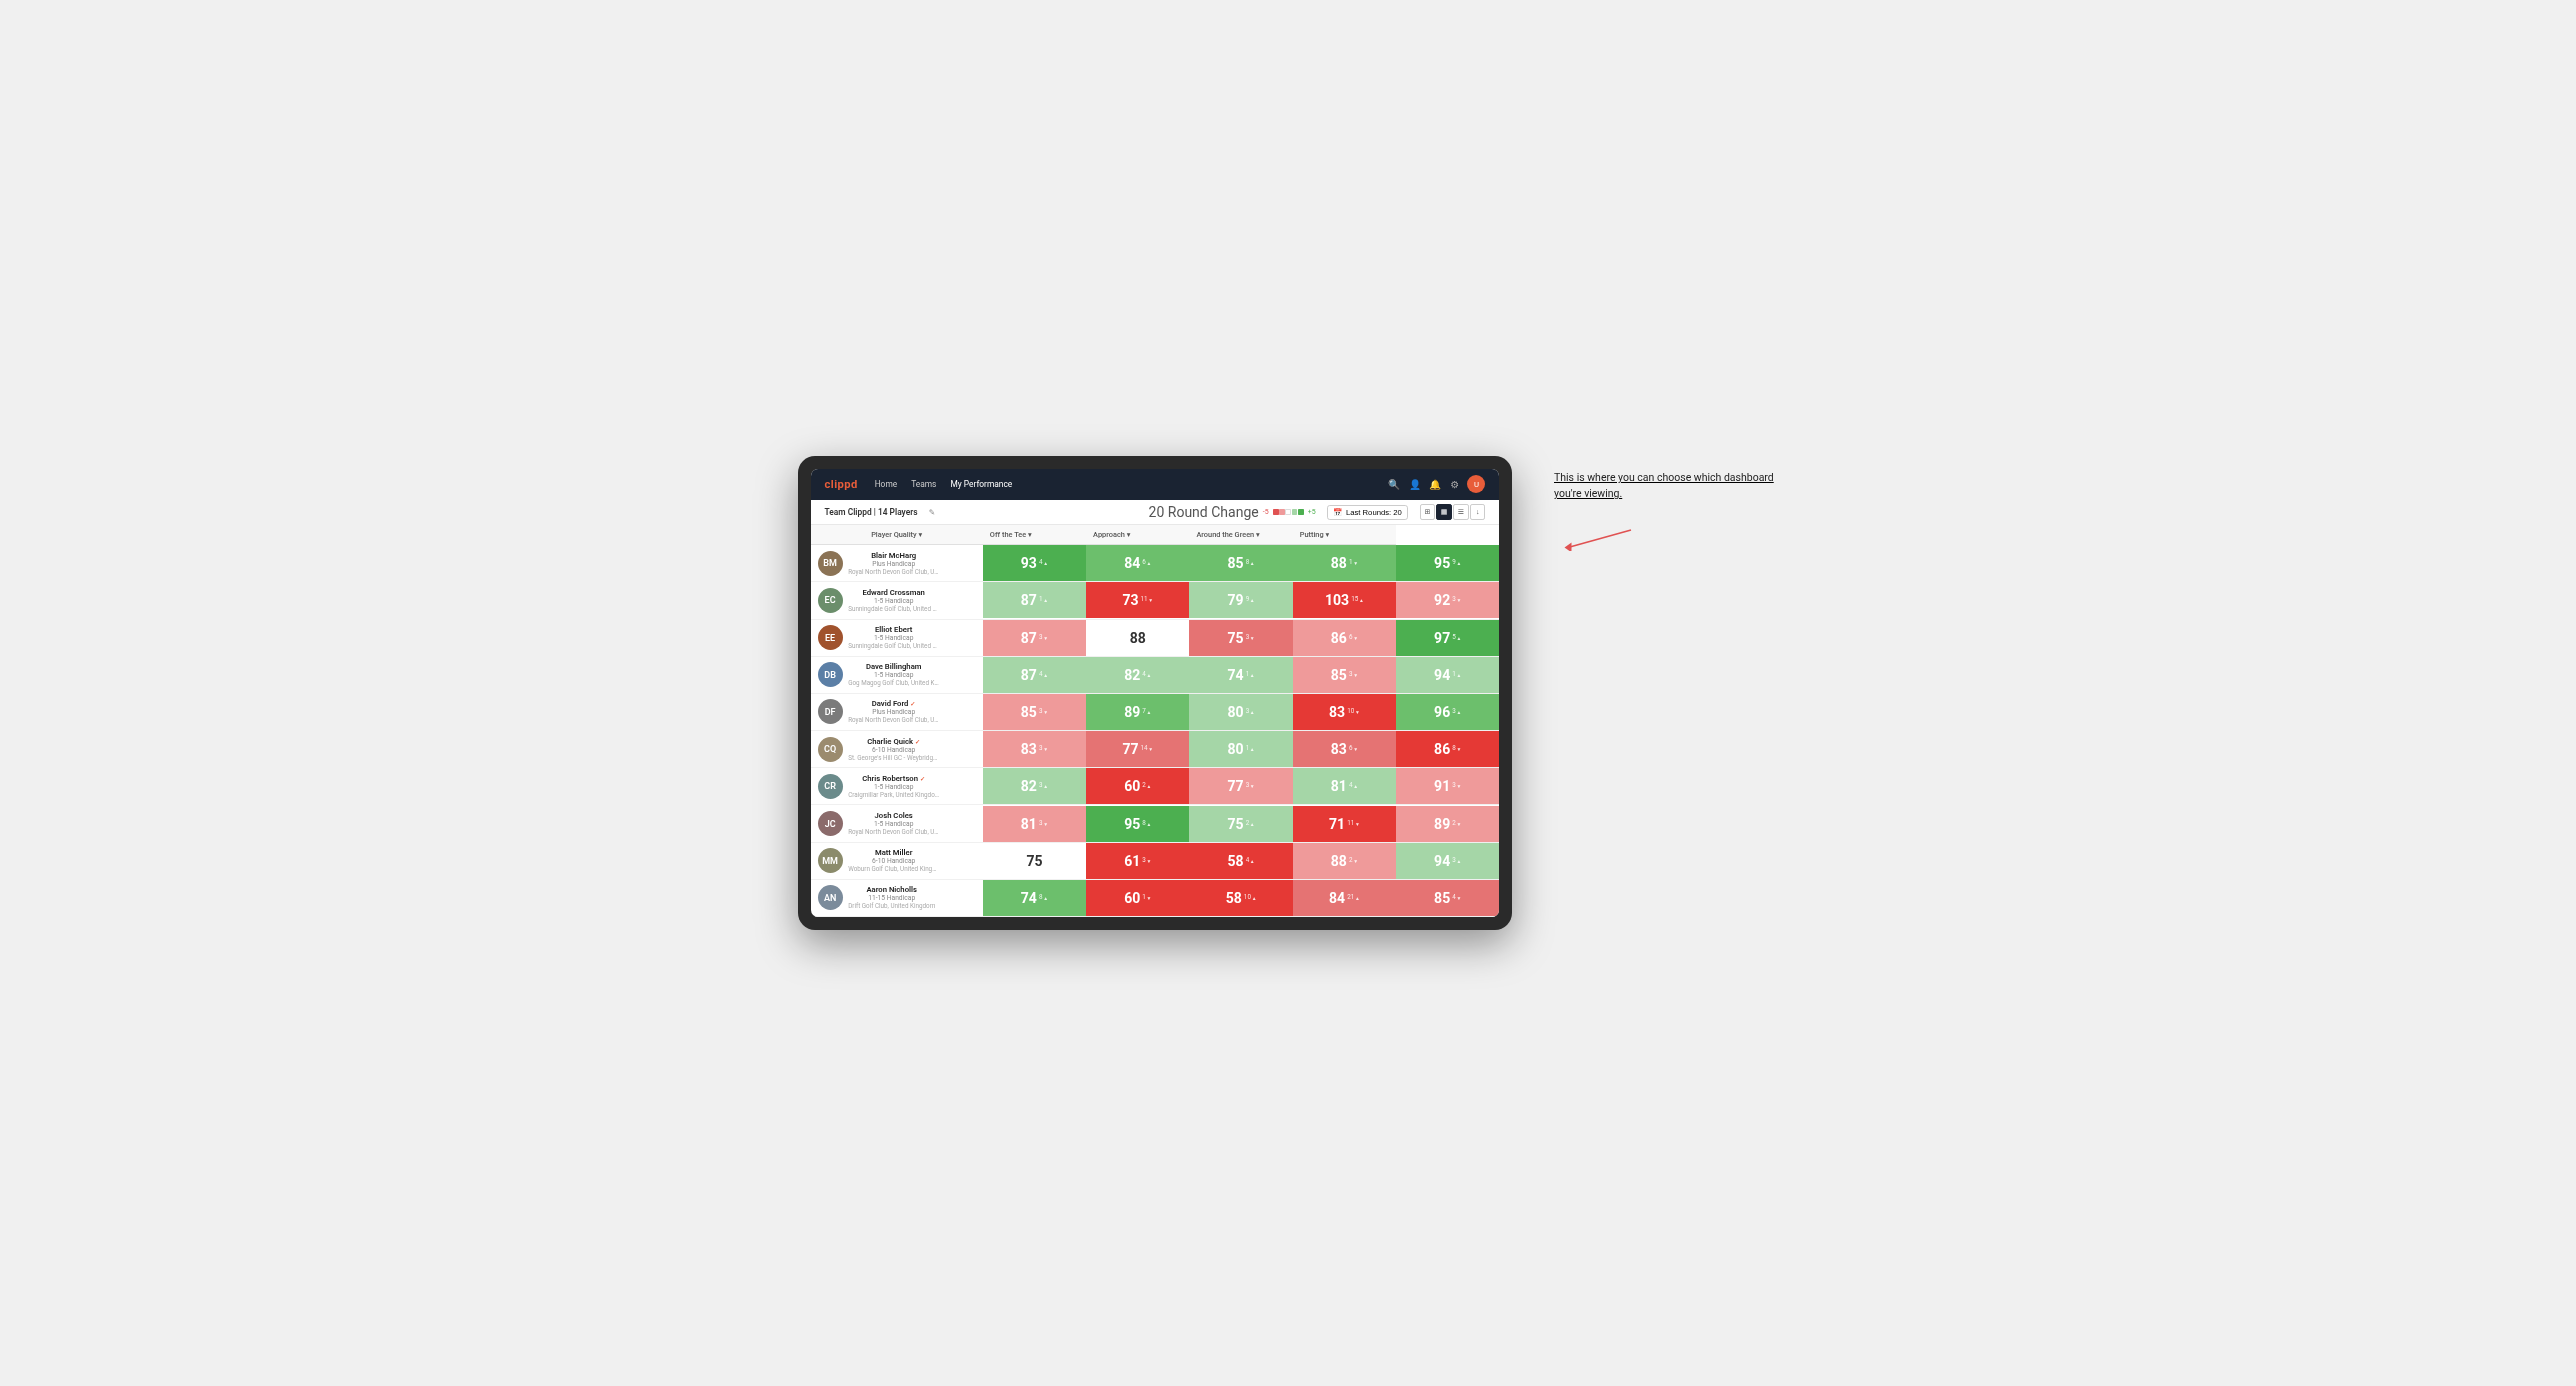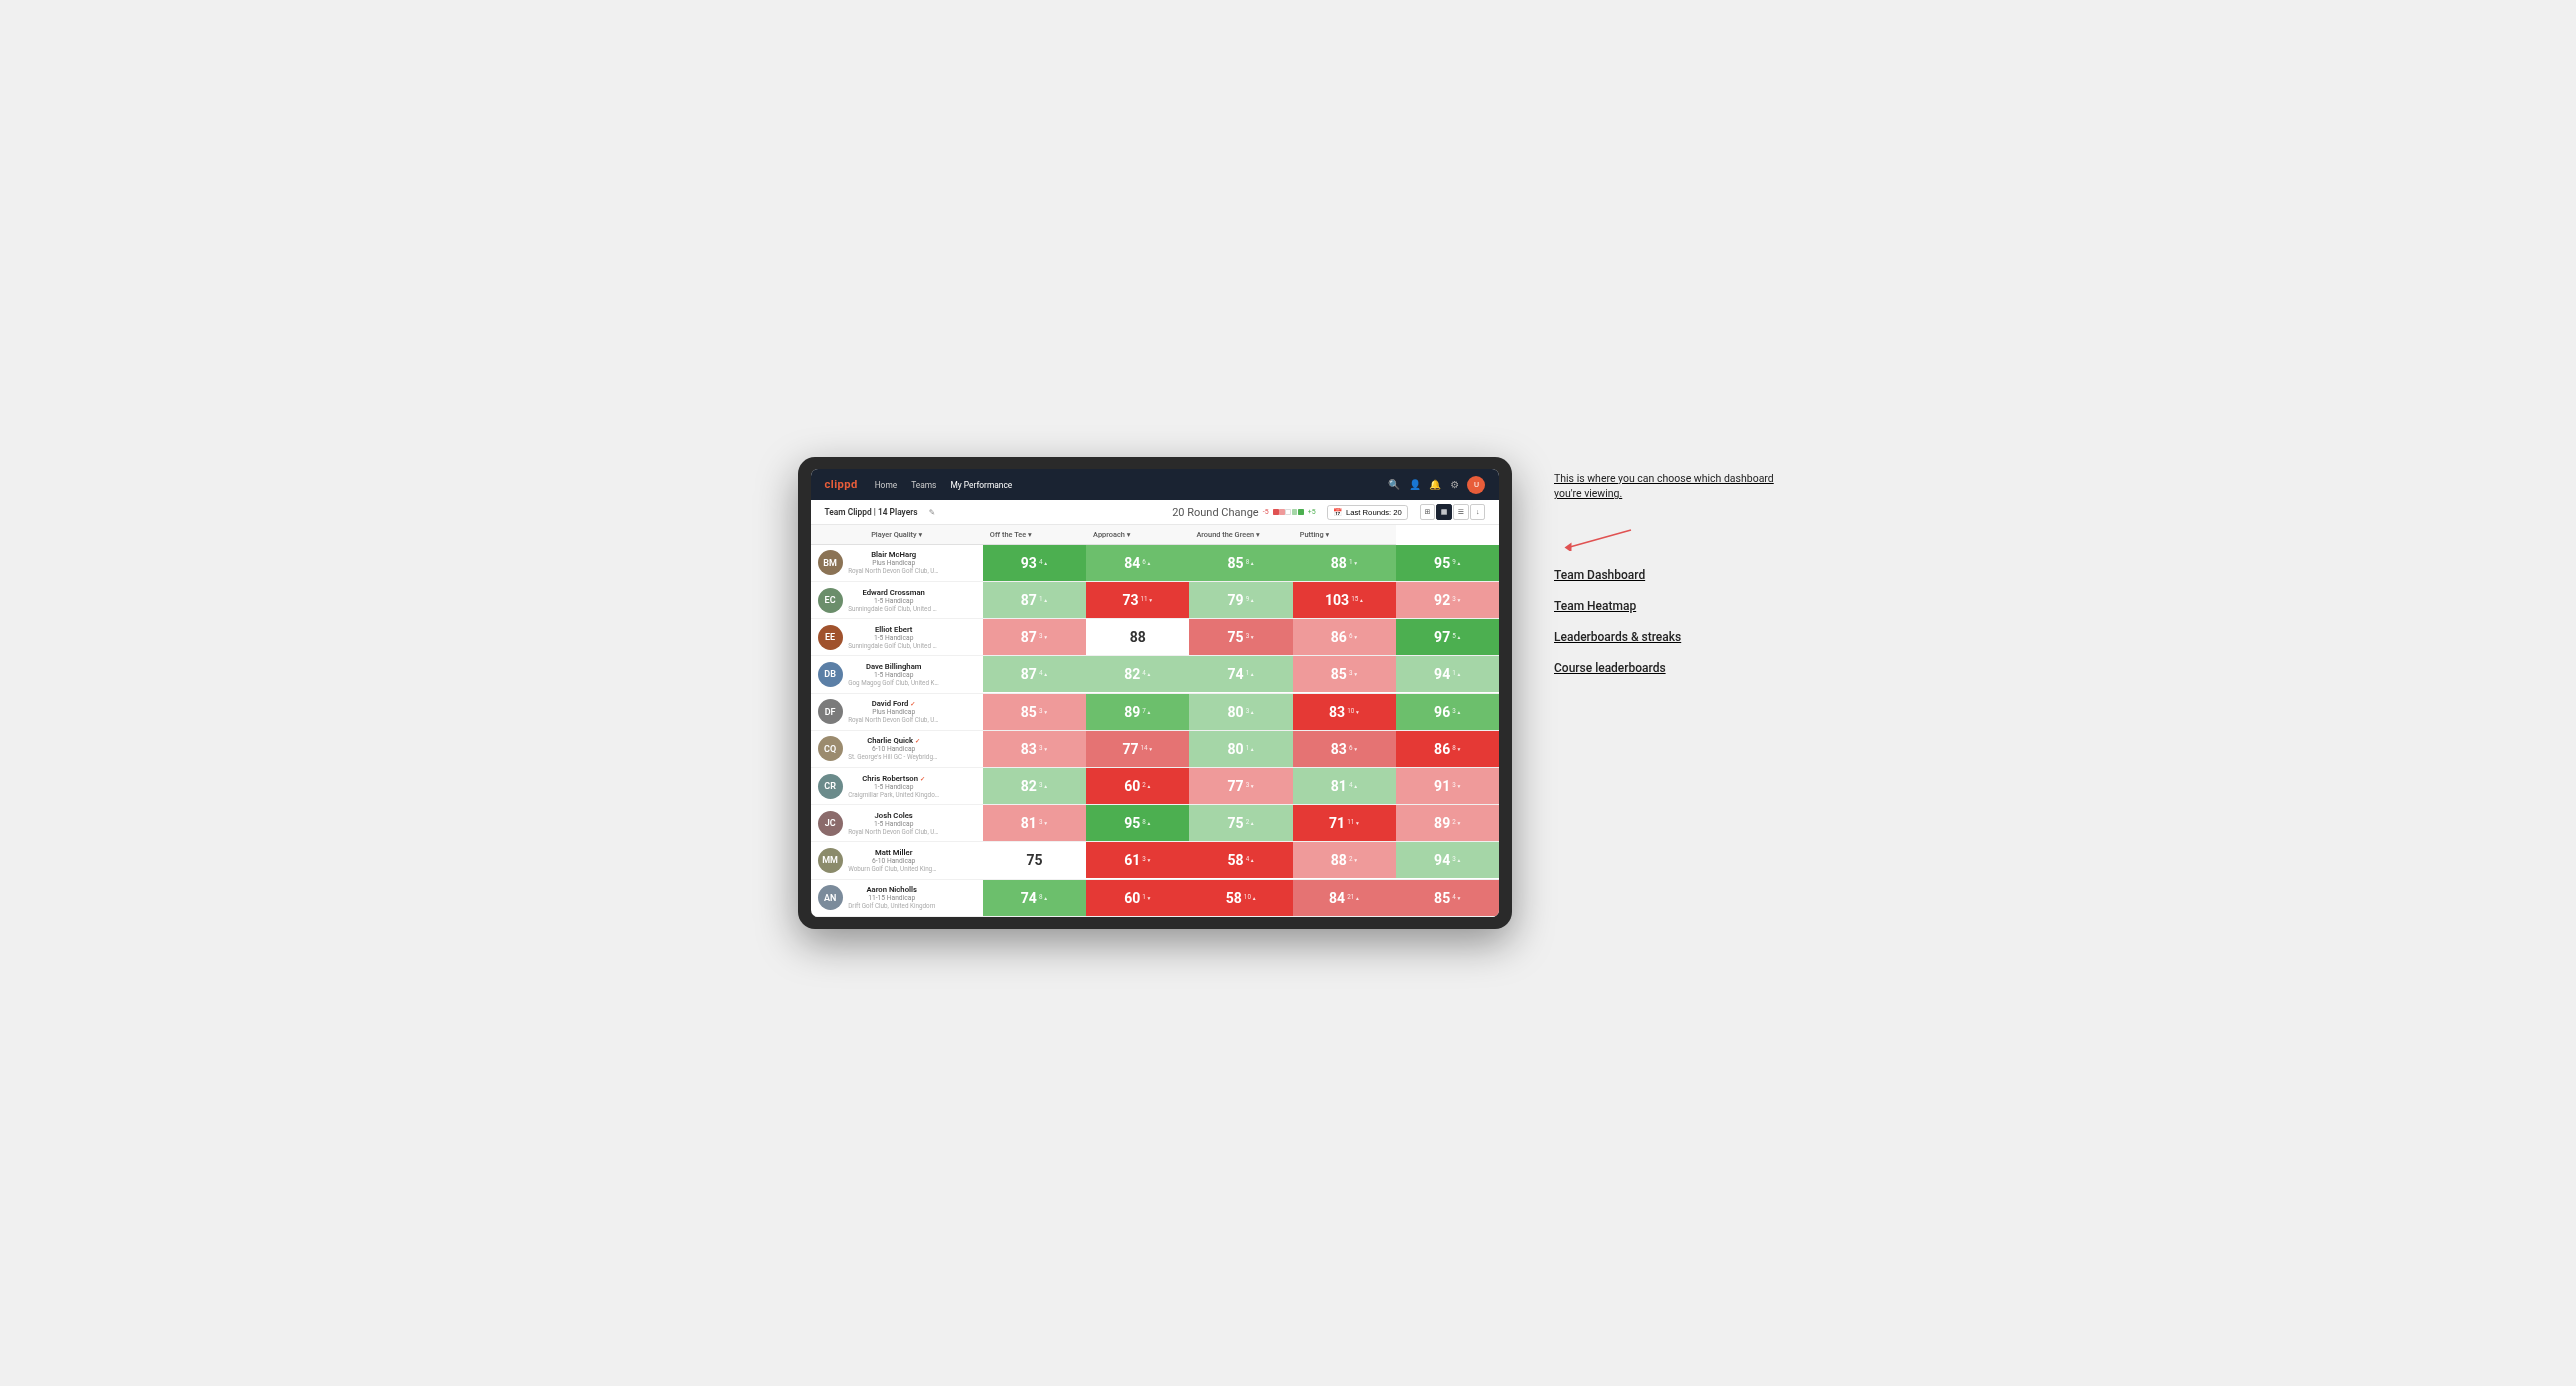--- a/index.html
+++ b/index.html
@@ -396,21 +396,21 @@
         </div>
       </div>
 
 
       <div class="team-bar">
         <span class="team-name">
           <span>Team Clippd</span> | <span>14 Players</span>
         </span>
         <span style="font-size:7.7px; color:#888; cursor:pointer;">✎</span>
         <div class="round-change">
-          <span style="font-size:11px; color:#555;">20 Round Change</span>
+          <span style="font-size:14px; color:#555;">20 Round Change</span>
           <span class="change-red">-5</span>
           <div style="display:flex; gap:0.7px; align-items:center;">
             <div style="width:5.6px; height:5.6px; background:#e05252; border-radius:0.7px;"></div>
             <div style="width:5.6px; height:5.6px; background:#ef9a9a; border-radius:0.7px;"></div>
             <div style="width:5.6px; height:5.6px; background:#fff; border:0.7px solid #ddd; border-radius:0.7px;"></div>
             <div style="width:5.6px; height:5.6px; background:#a5d6a7; border-radius:0.7px;"></div>
             <div style="width:5.6px; height:5.6px; background:#4caf50; border-radius:0.7px;"></div>
           </div>
           <span class="change-green">+5</span>
         </div>
@@ -1042,22 +1042,16 @@
   <div class="annotation-sidebar">
     <p class="annotation-text">This is where you can choose which dashboard you're viewing.</p>
 
     <div style="margin-bottom: 17px; display:flex; align-items:center; gap:7px;">
       <svg width="84" height="28" viewBox="0 0 120 40">
         <line x1="110" y1="10" x2="20" y2="35" stroke="#e05252" stroke-width="2.5"></line>
         <polygon points="15,35 25,28 25,42" fill="#e05252"></polygon>
       </svg>
     </div>
 
-    <ul class="annotation-list">
-      <li class="annotation-item">Team Dashboard</li>
-      <li class="annotation-item">Team Heatmap</li>
-      <li class="annotation-item">Leaderboards &amp; streaks</li>
-      <li class="annotation-item">Course leaderboards</li>
-    </ul>
   </div>
 
 </div>
 
 
 </body></html>

